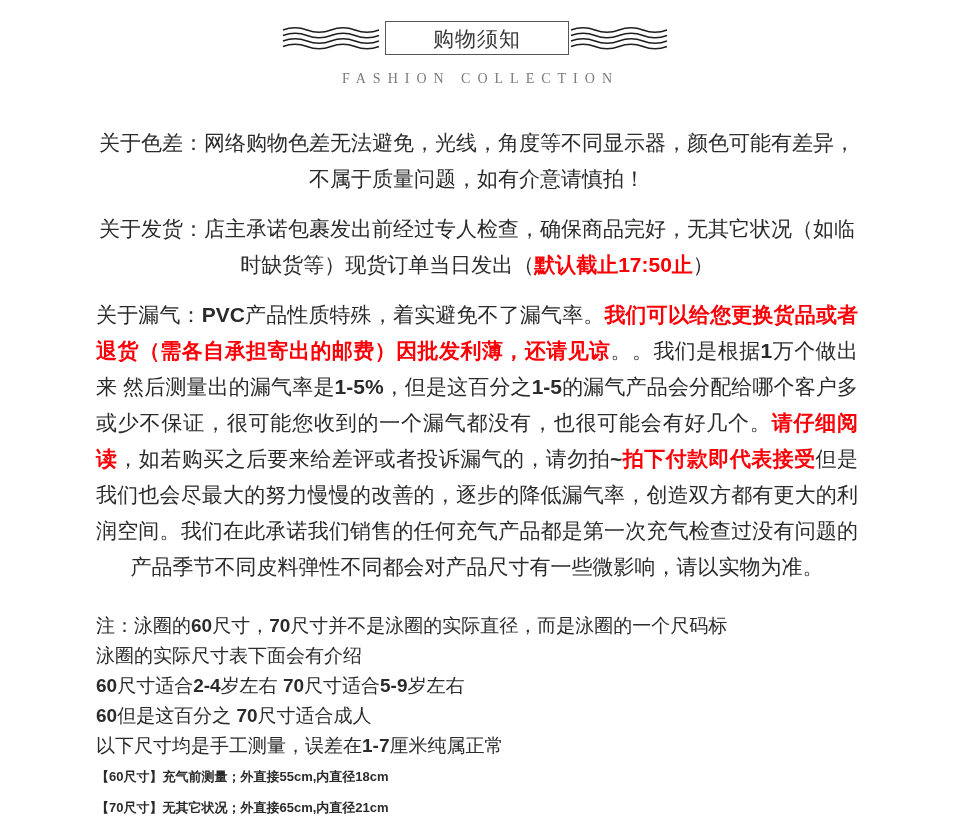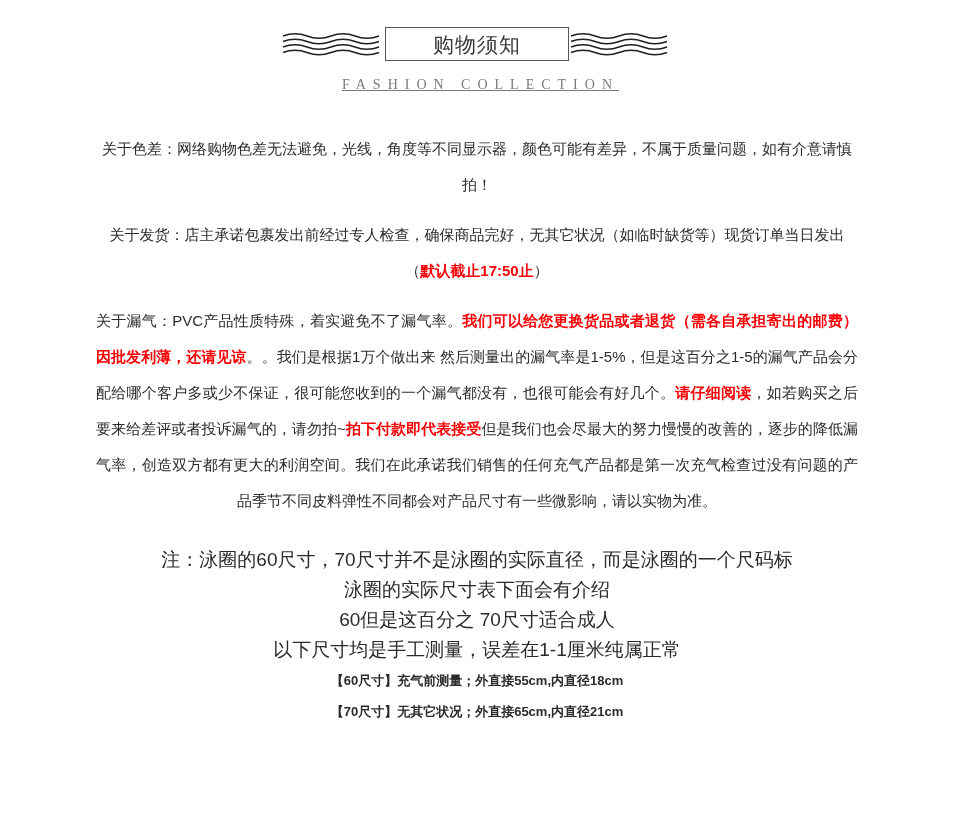--- a/index.html
+++ b/index.html
@@ -10,21 +10,21 @@
   body {
     width: 954px;
     height: 828px;
     font-family: "Liberation Sans", "DejaVu Sans", sans-serif;
     color: #2b2b2b;
     overflow: hidden;
   }
 
   
   .header {
-    padding-top: 22px;
+    padding-top: 16px;
     display: flex;
     flex-direction: column;
     align-items: center;
   }
   .header-row {
     display: flex;
     align-items: center;
     justify-content: center;
     height: 44px;
   }
@@ -54,45 +54,43 @@
     font-weight: 400;
     line-height: 1;
   }
   .subtitle {
     margin-top: 11px;
     font-family: "Liberation Serif", "DejaVu Serif", serif;
     font-size: 14px;
     letter-spacing: 7px;
     color: #7a7a7a;
     text-indent: 7px;
-    text-decoration: underline;
   }
 
   
   .content {
     padding: 0 96px;
     box-sizing: border-box;
   }
   .para {
-    font-size: 15px;
+    font-size: 21px;
     line-height: 36px;
     text-align: center;
     color: #2b2b2b;
     margin: 0;
   }
   .para.p1 { margin-top: 38px; }
   .para.p2 { margin-top: 14px; }
   .para.p3 { margin-top: 14px; text-align: justify; text-align-last: center; }
-  .b { font-weight: normal; }
+  .b { font-weight: bold; }
   .redb { color: #fb0007; font-weight: bold; }
 
   
   .sizes {
     margin-top: 26px;
-    text-align: center;
   }
   .size-line {
     font-size: 19px;
     line-height: 30px;
     color: #2b2b2b;
   }
   .size-line.spec { font-weight: bold; font-size: 13px; line-height: 31px; }
 </style>
 </head>
 <body>
@@ -142,22 +140,23 @@
   </p>
 
   <p class="para p3">
     <span>关于漏气：</span><span class="b">PVC</span><span>产品性质特殊，着实避免不了漏气率。</span><span class="redb">我们可以给您更换货品或者退货（需各自承担寄出的邮费）因批发利薄，还请见谅</span><span>。。我们是根据</span><span class="b">1</span><span>万个做出来 然后测量出的漏气率是</span><span class="b">1-5%</span><span>，但是这百分之</span><span class="b">1-5</span><span>的漏气产品会分配给哪个客户多或少不保证，很可能您收到的一个漏气都没有，也很可能会有好几个。</span><span class="redb">请仔细阅读</span><span>，如若购买之后要来给差评或者投诉漏气的，请勿拍</span><span class="b">~</span><span class="redb">拍下付款即代表接受</span><span>但是我们也会尽最大的努力慢慢的改善的，逐步的降低漏气率，创造双方都有更大的利润空间。我们在此承诺我们销售的任何充气产品都是第一次充气检查过没有问题的产品季节不同皮料弹性不同都会对产品尺寸有一些微影响，请以实物为准。</span>
   </p>
 
   <div class="sizes">
     <div>
         <div class="size-line"><span>注：泳圈的</span><span class="b">60</span><span>尺寸，</span><span class="b">70</span><span>尺寸并不是泳圈的实际直径，而是泳圈的一个尺码标</span></div>
         <div class="size-line"><span>泳圈的实际尺寸表下面会有介绍</span></div>
+        <div class="size-line"><span class="b">60</span><span>尺寸适合</span><span class="b">2-4</span><span>岁左右 </span><span class="b">70</span><span>尺寸适合</span><span class="b">5-9</span><span>岁左右</span></div>
         <div class="size-line"><span class="b">60</span><span>但是这百分之</span><span>  </span><span class="b">70</span><span>尺寸适合成人</span></div>
-        <div class="size-line"><span>以下尺寸均是手工测量，误差在</span><span class="b">1-1</span><span>厘米纯属正常</span></div>
+        <div class="size-line"><span>以下尺寸均是手工测量，误差在</span><span class="b">1-7</span><span>厘米纯属正常</span></div>
       </div>
     <div>
         <div class="size-line spec">【60尺寸】充气前测量；外直接55cm,内直径18cm</div>
         <div class="size-line spec">【70尺寸】无其它状况；外直接65cm,内直径21cm</div>
       </div>
   </div>
 
 </div>
 
 </body></html>

